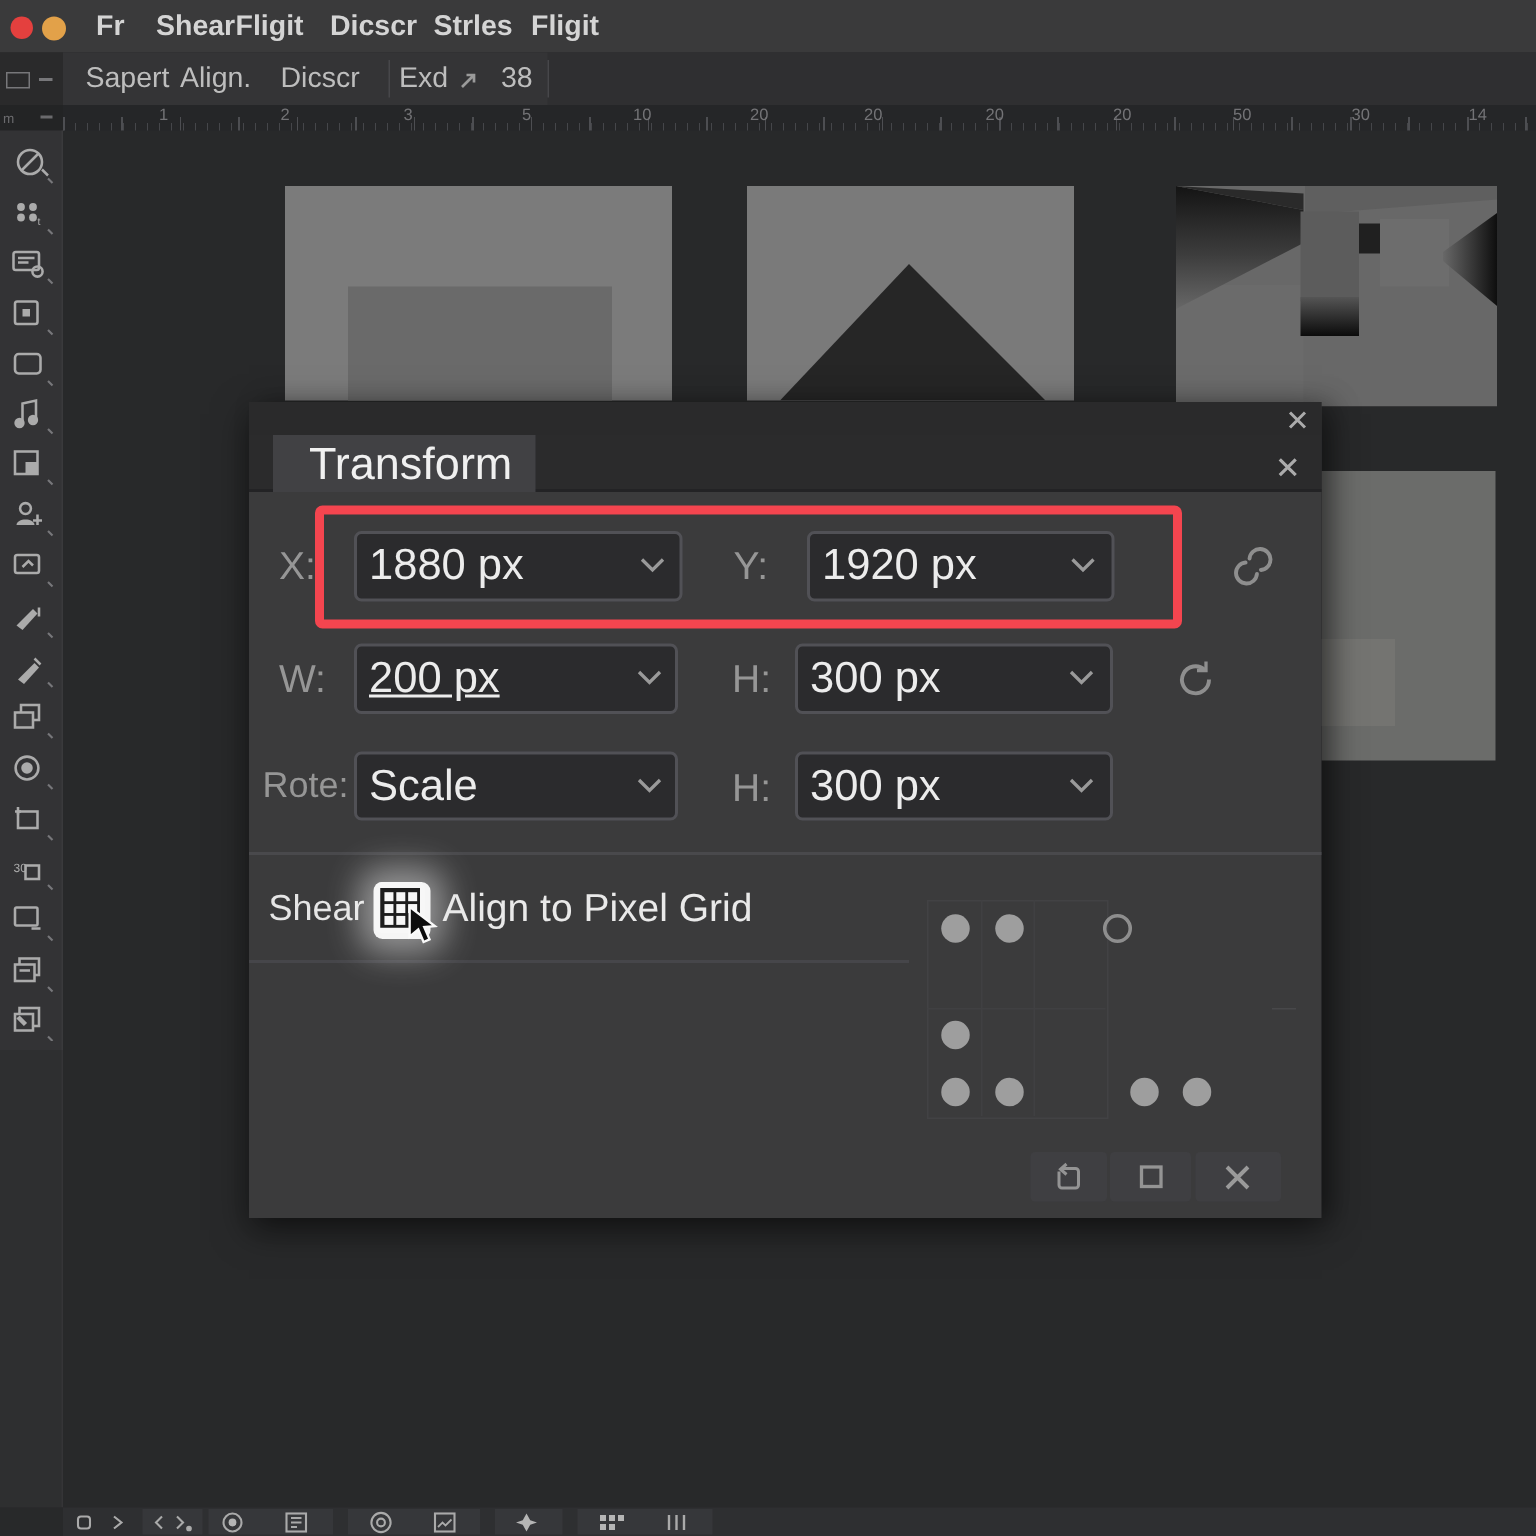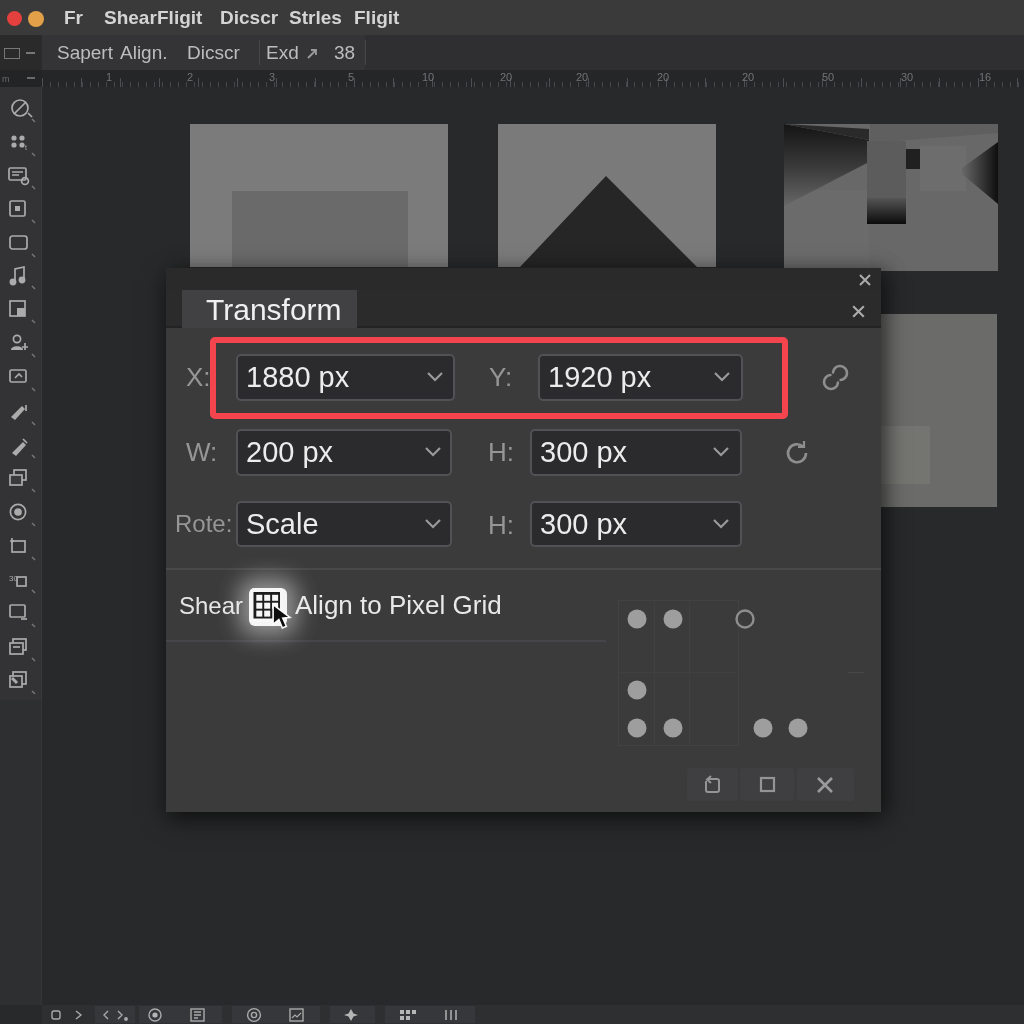--- a/index.html
+++ b/index.html
@@ -52,21 +52,21 @@
   <span class="abs" style="left:187px;">2</span>
   <span class="abs" style="left:269px;">3</span>
   <span class="abs" style="left:348px;">5</span>
   <span class="abs" style="left:422px;">10</span>
   <span class="abs" style="left:500px;">20</span>
   <span class="abs" style="left:576px;">20</span>
   <span class="abs" style="left:657px;">20</span>
   <span class="abs" style="left:742px;">20</span>
   <span class="abs" style="left:822px;">50</span>
   <span class="abs" style="left:901px;">30</span>
-  <span class="abs" style="left:979px;">16</span>
+  <span class="abs" style="left:979px;">14</span>
 </div>
 <div class="abs" style="left:0;top:70px;width:42px;height:17px;background:#232425;"></div>
 <div class="abs" style="left:2px;top:74px;width:10px;height:8px;color:#6a6a6d;font-size:9px;">m</div>
 <div class="abs" style="left:27px;top:77px;width:8px;height:2px;background:#6a6a6d;"></div>
 
 <div class="abs" style="left:0;top:87px;width:41px;height:613px;background:#333335;border-right:1px solid #3a3a3c;"></div>
 <div class="abs" style="left:0;top:700px;width:41px;height:305px;background:#2e2f30;border-right:1px solid #353537;"></div>
 <div id="tools" class="abs" style="left:0;top:87px;"></div>
 <svg class="abs" style="left:6px;top:94px;" width="30" height="600" viewBox="0 0 30 600" fill="none" stroke="#ababab" stroke-width="1.7">
 
@@ -240,21 +240,21 @@
 <svg class="abs" style="left:713px;top:371px;" width="18" height="12" viewBox="0 0 18 12">
     <path d="M2 2 L9 9 L16 2" stroke="#9a9a9a" stroke-width="2.2" fill="none"></path>
   </svg>
 <svg class="abs" style="left:815px;top:358px;" width="40" height="40" viewBox="0 0 40 40" fill="none" stroke="#8e8e8e" stroke-width="2.6" stroke-linecap="round">
   <path d="M22.97 24.61 A7 7 0 1 1 15.39 17.03"></path>
   <path d="M18.03 14.39 A7 7 0 1 1 25.61 21.97"></path>
 </svg>
 
 <div class="abs" style="left:186px;top:437px;color:#969696;font-size:26px;">W:</div>
 <div class="abs" style="left:236px;top:429px;width:216px;height:47px;background:#2b2b2d;border:2px solid #515156;border-radius:5px;box-sizing:border-box;"></div>
-<div class="abs" style="left:246px;top:436px;color:#ececec;font-size:29px;">200 px</div>
+<div class="abs" style="left:246px;top:436px;color:#ececec;font-size:29px;text-decoration:underline;">200 px</div>
 <svg class="abs" style="left:424px;top:446px;" width="18" height="12" viewBox="0 0 18 12">
     <path d="M2 2 L9 9 L16 2" stroke="#9a9a9a" stroke-width="2.2" fill="none"></path>
   </svg>
 <div class="abs" style="left:488px;top:437px;color:#969696;font-size:26px;">H:</div>
 <div class="abs" style="left:530px;top:429px;width:212px;height:47px;background:#2b2b2d;border:2px solid #515156;border-radius:5px;box-sizing:border-box;"></div>
 <div class="abs" style="left:540px;top:436px;color:#ececec;font-size:29px;">300 px</div>
 <svg class="abs" style="left:712px;top:446px;" width="18" height="12" viewBox="0 0 18 12">
     <path d="M2 2 L9 9 L16 2" stroke="#9a9a9a" stroke-width="2.2" fill="none"></path>
   </svg>
 <svg class="abs" style="left:782px;top:438px;" width="30" height="30" viewBox="0 0 30 30" fill="none" stroke="#8e8e8e" stroke-width="2.6">

